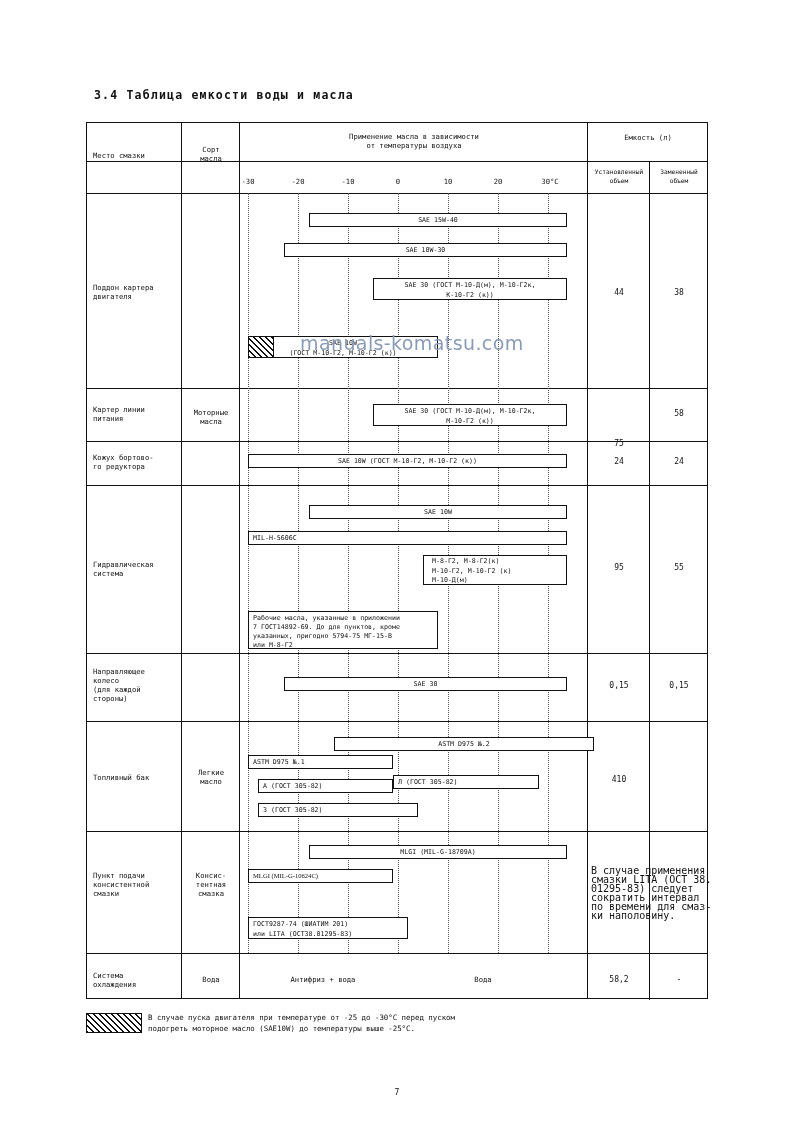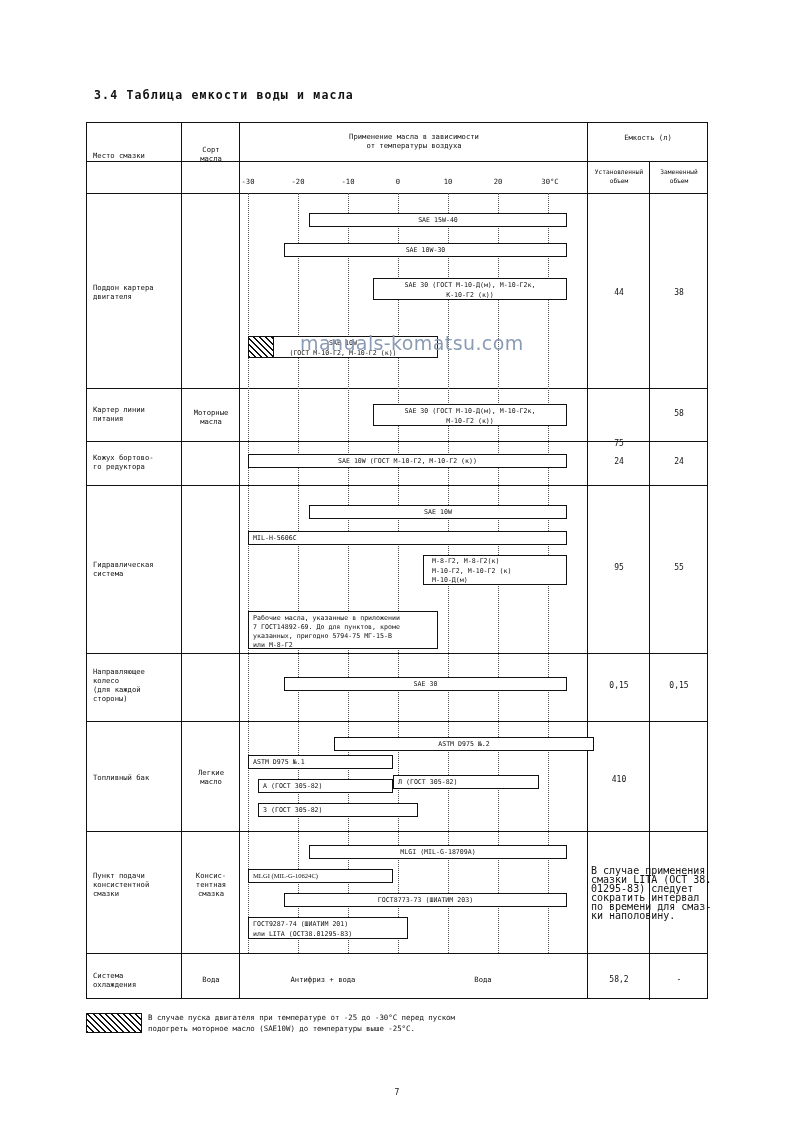--- a/index.html
+++ b/index.html
@@ -202,21 +202,20 @@
 смазка</div>
     <div class="lbl" style="left:504px;top:743px;width:116px;font-size:10px;line-height:9px;">В случае применения
 смазки LITA (ОСТ 38.
 01295-83) следует
 сократить интервал
 по времени для смаз-
 ки наполовину.</div>
 
     <div class="bar" style="left:222px;top:722px;width:258px;">MLGI (MIL-G-18709A)</div>
     <div class="bar barL" style="left:161px;top:746px;width:145px;font-family:Liberation Serif, serif;">MLGI (MIL-G-10624C)</div>
-    <div class="bar" style="left:197px;top:770px;width:283px;">ГОСТ8773-73 (ШИАТИМ 203)</div>
     <div class="bar bar2 barL" style="left:161px;top:794px;width:160px;">ГОСТ9287-74 (ШИАТИМ 201)
 или LITA (ОСТ38.01295-83)</div>
 
     <div class="lbl" style="left:6px;top:848px;width:88px;">Система
 охлаждения</div>
     <div class="lbl c" style="left:96px;top:852px;width:56px;">Вода</div>
     <div class="lbl c" style="left:502px;top:852px;width:60px;font-size:8px;">58,2</div>
     <div class="lbl c" style="left:563px;top:852px;width:58px;font-size:8px;">-</div>
     <div class="lbl c" style="left:161px;top:852px;width:150px;">Антифриз + вода</div>
     <div class="lbl c" style="left:311px;top:852px;width:170px;">Вода</div>

